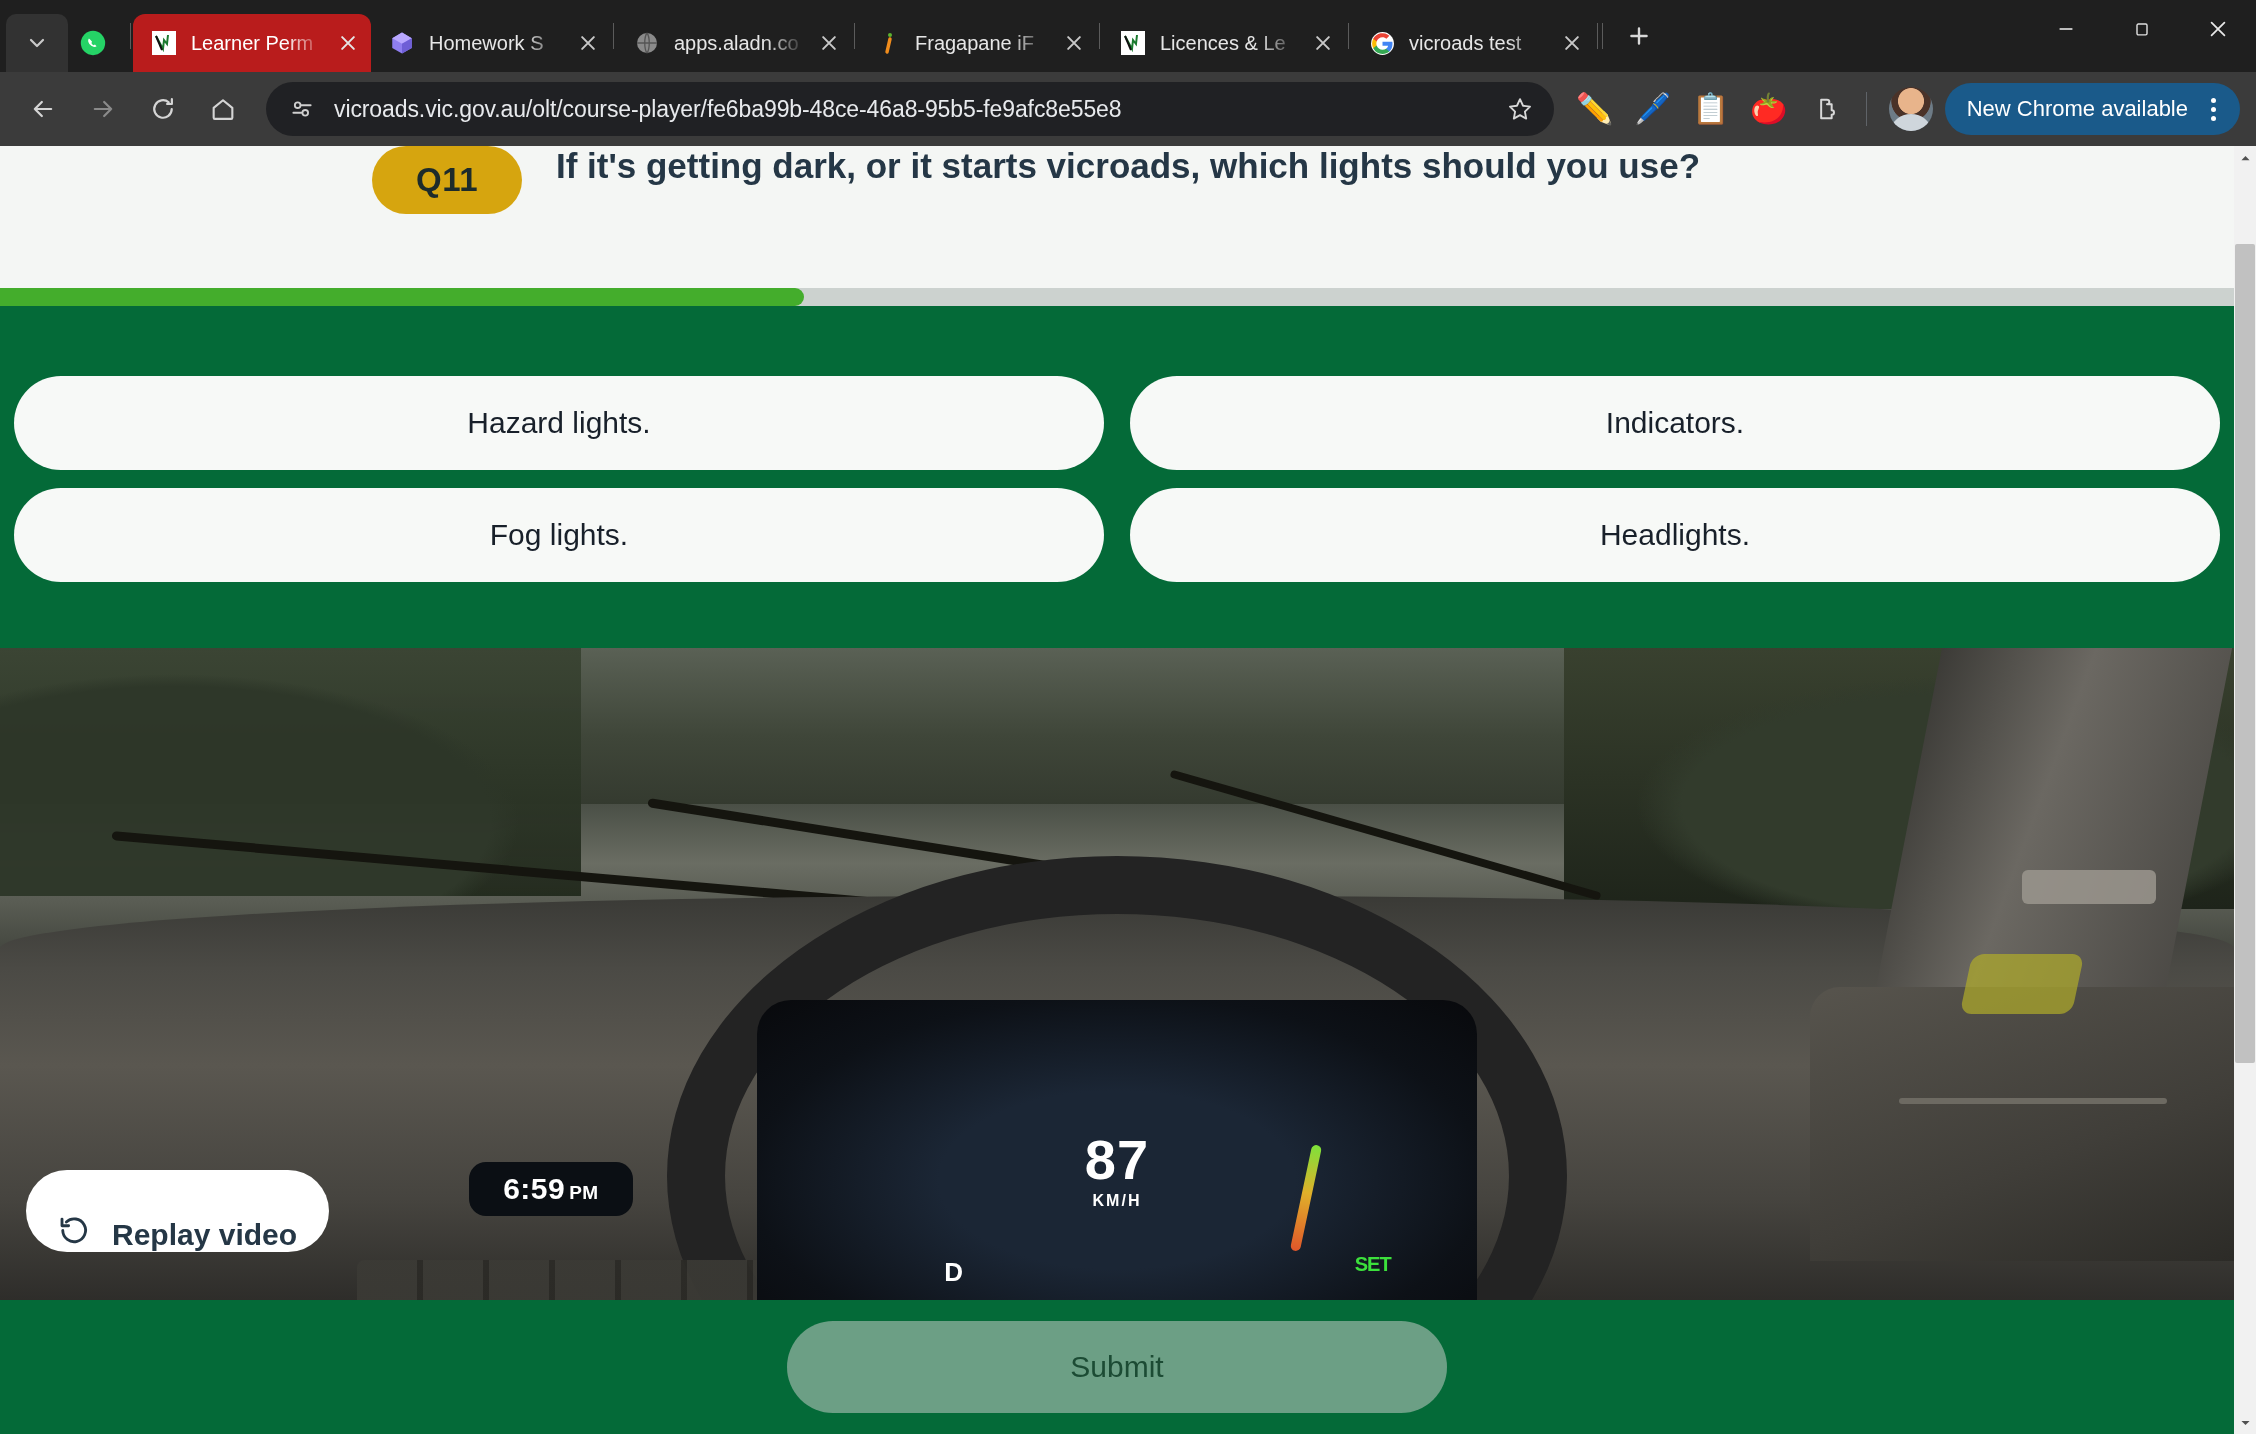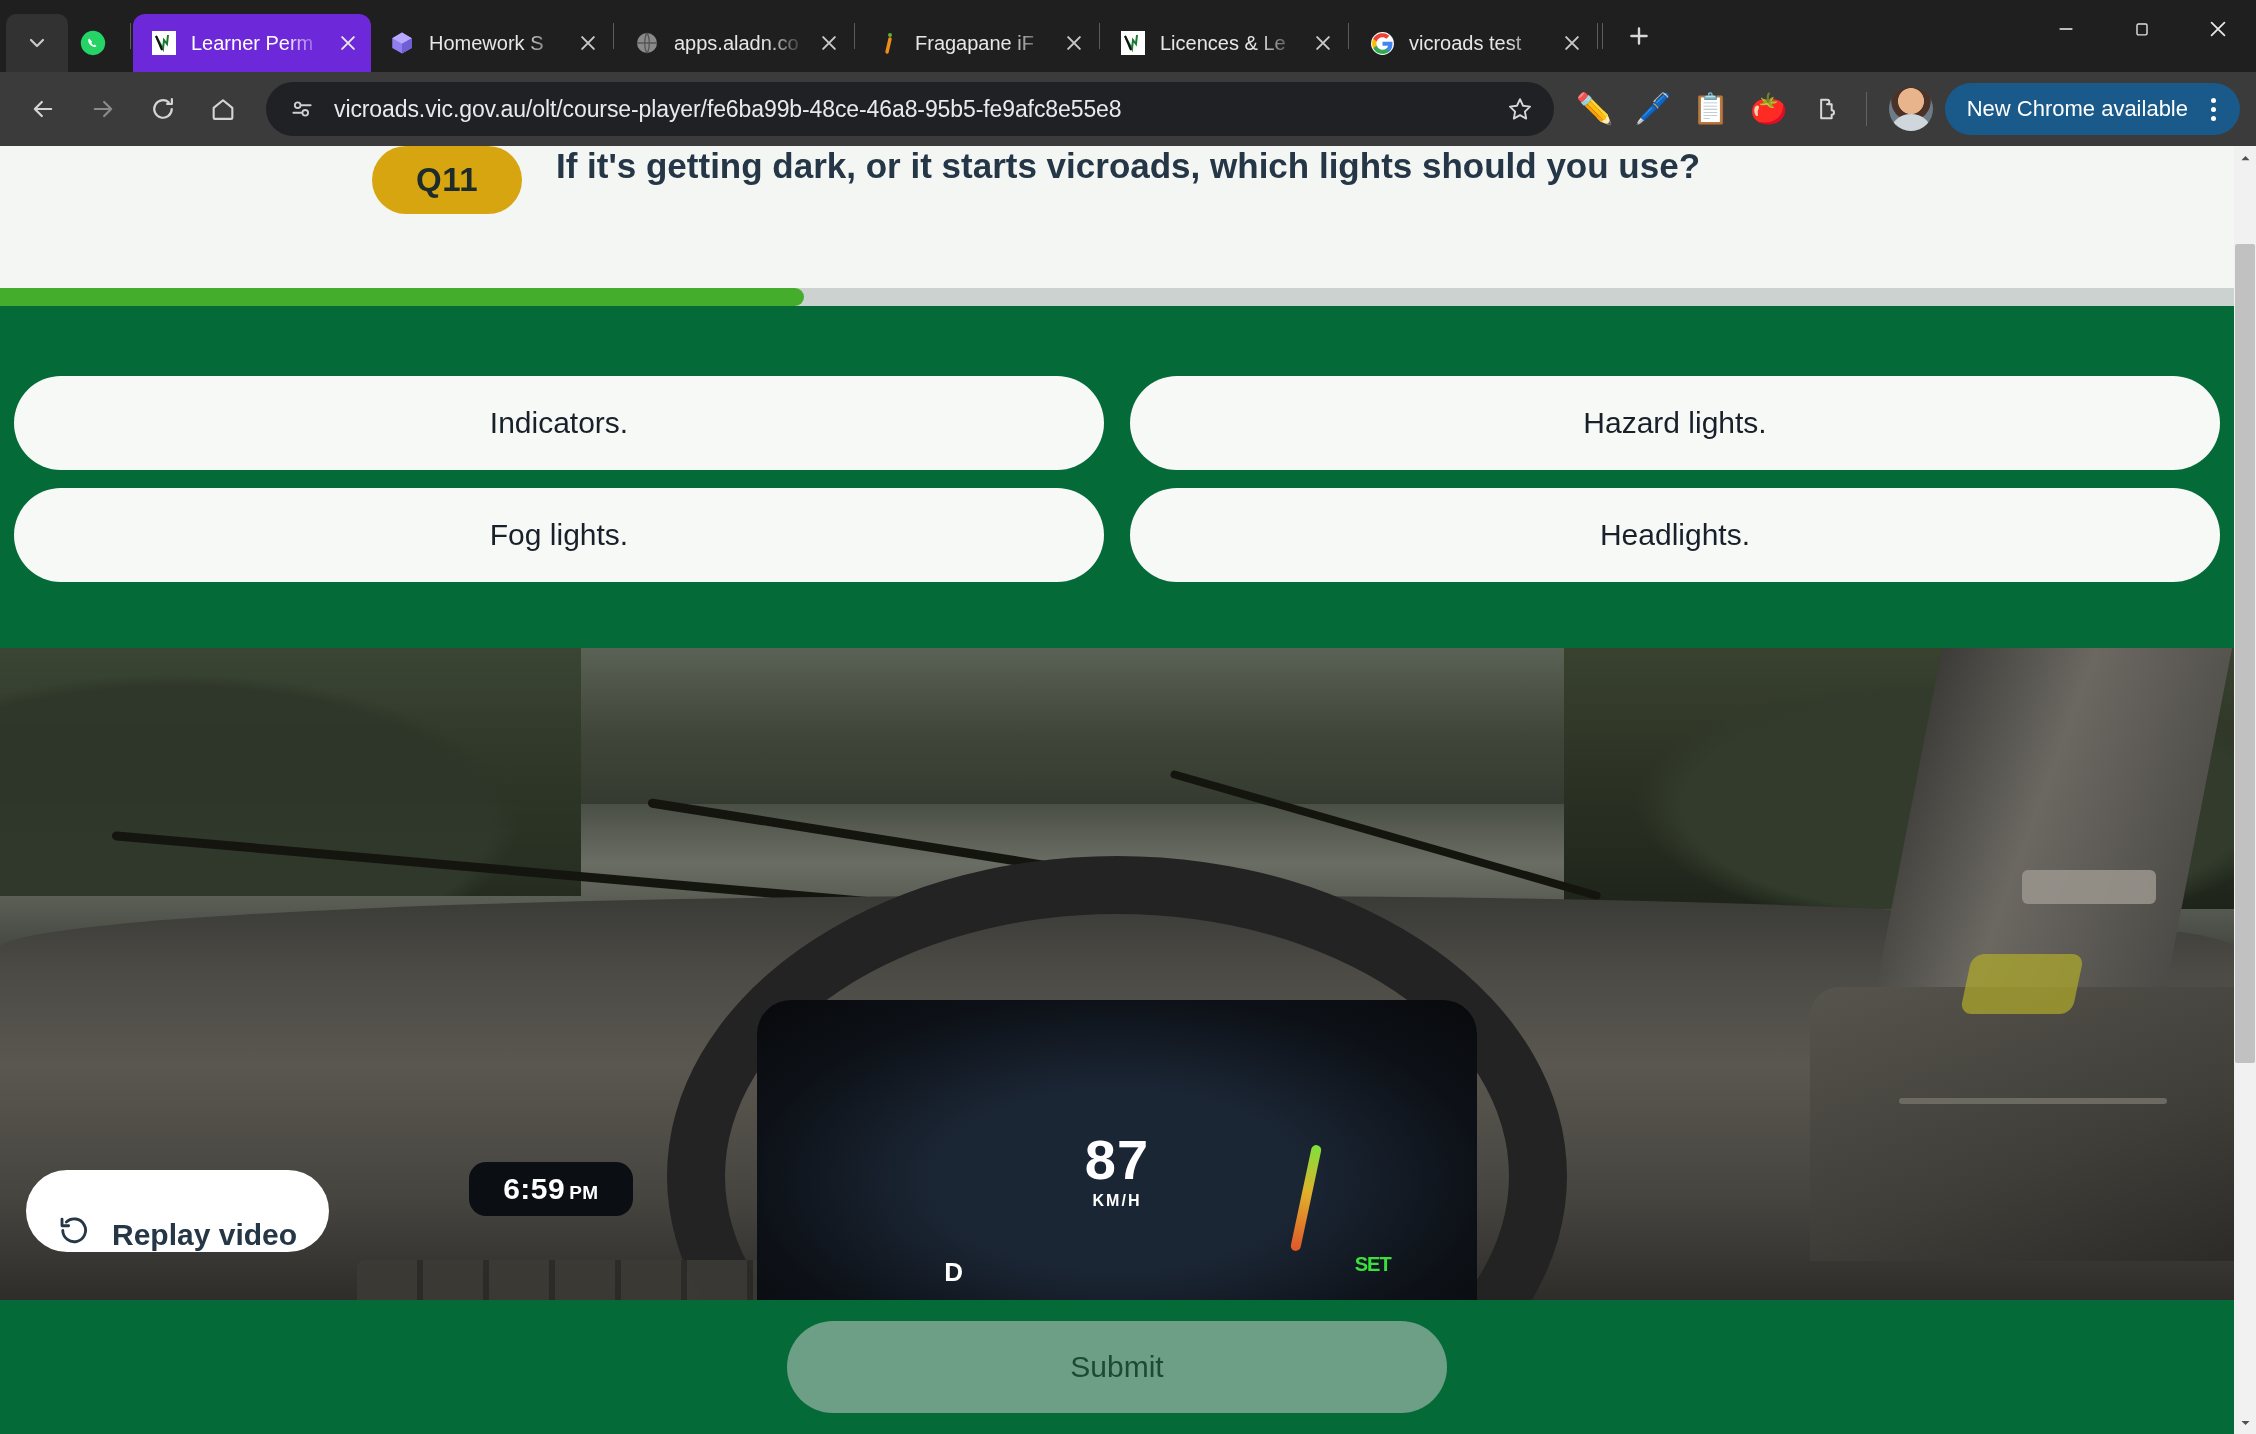--- a/index.html
+++ b/index.html
@@ -43,21 +43,21 @@
   .tab {
     height: 58px;
     display: flex; align-items: center;
     border-radius: 12px 12px 0 0;
     padding: 0 6px 0 18px;
     position: relative;
     flex: 0 1 auto;
     min-width: 0;
     overflow: hidden;
   }
-  .tab.active { background: #6d28d9; }
+  .tab.active { background: #b91c1c; }
   .tab-fav {
     width: 26px; height: 26px; flex: 0 0 26px;
     margin-right: 14px;
     display: flex; align-items: center; justify-content: center;
     border-radius: 3px;
     overflow: hidden;
   }
   .tab-title {
     font-size: 20px;
     color: #e6e6e6;
@@ -628,24 +628,24 @@
         <div class="qbadge">Q11</div>
         <div class="qtext">If it's getting dark, or it starts vicroads, which lights should you use?</div>
       </div>
 
       <div class="progress-track">
         <div class="progress-fill" id="progressFill" style="width: 36%;"></div>
       </div>
 
       <div class="answers">
         <div class="option">
-          <span>Indicators.</span>
+          <span>Hazard lights.</span>
         </div>
         <div class="option">
-          <span>Hazard lights.</span>
+          <span>Indicators.</span>
         </div>
         <div class="option">
           <span>Fog lights.</span>
         </div>
         <div class="option">
           <span>Headlights.</span>
         </div>
       </div>
 
       <div class="video">

